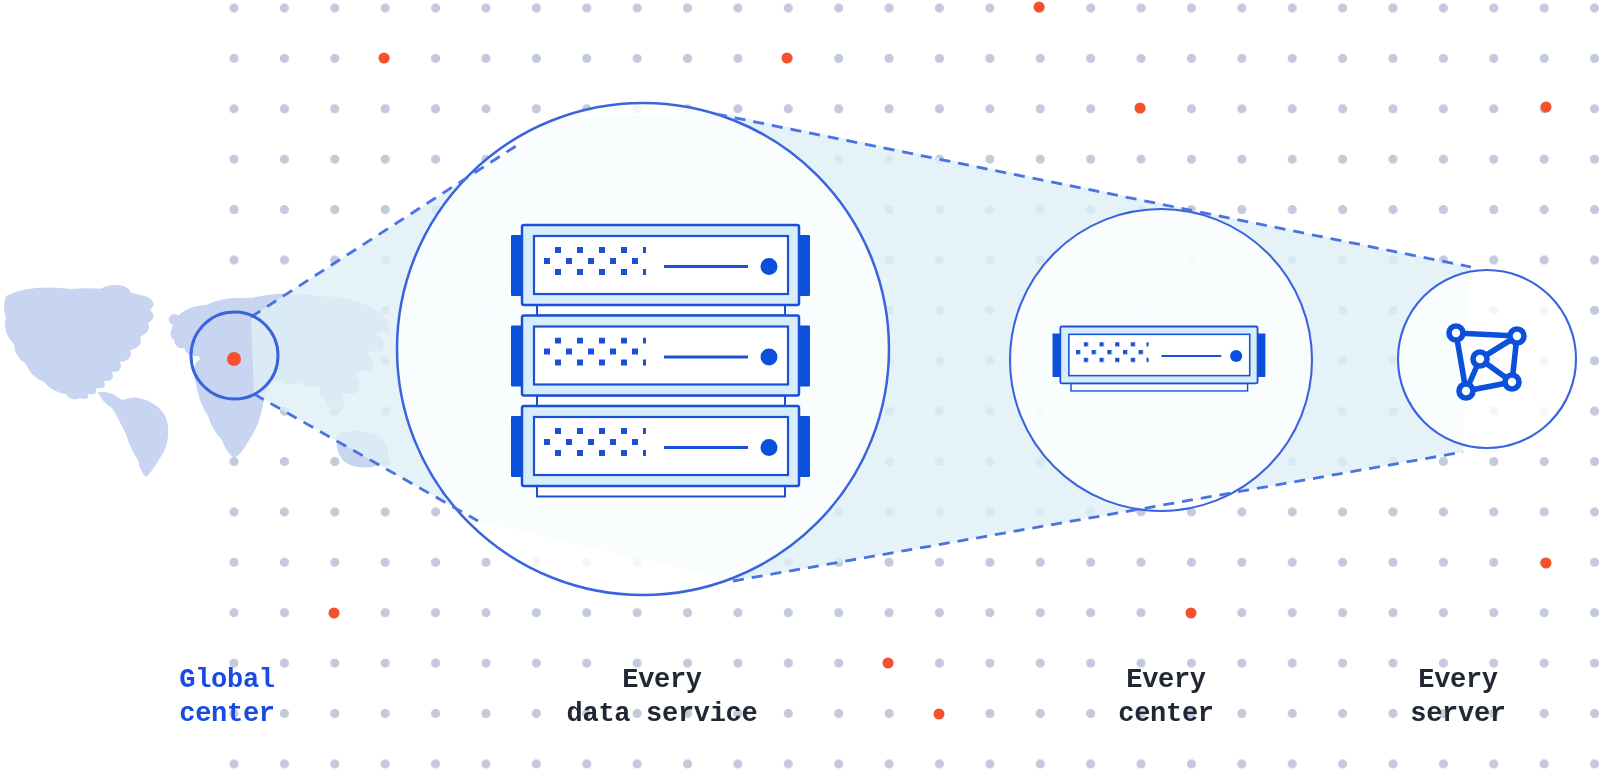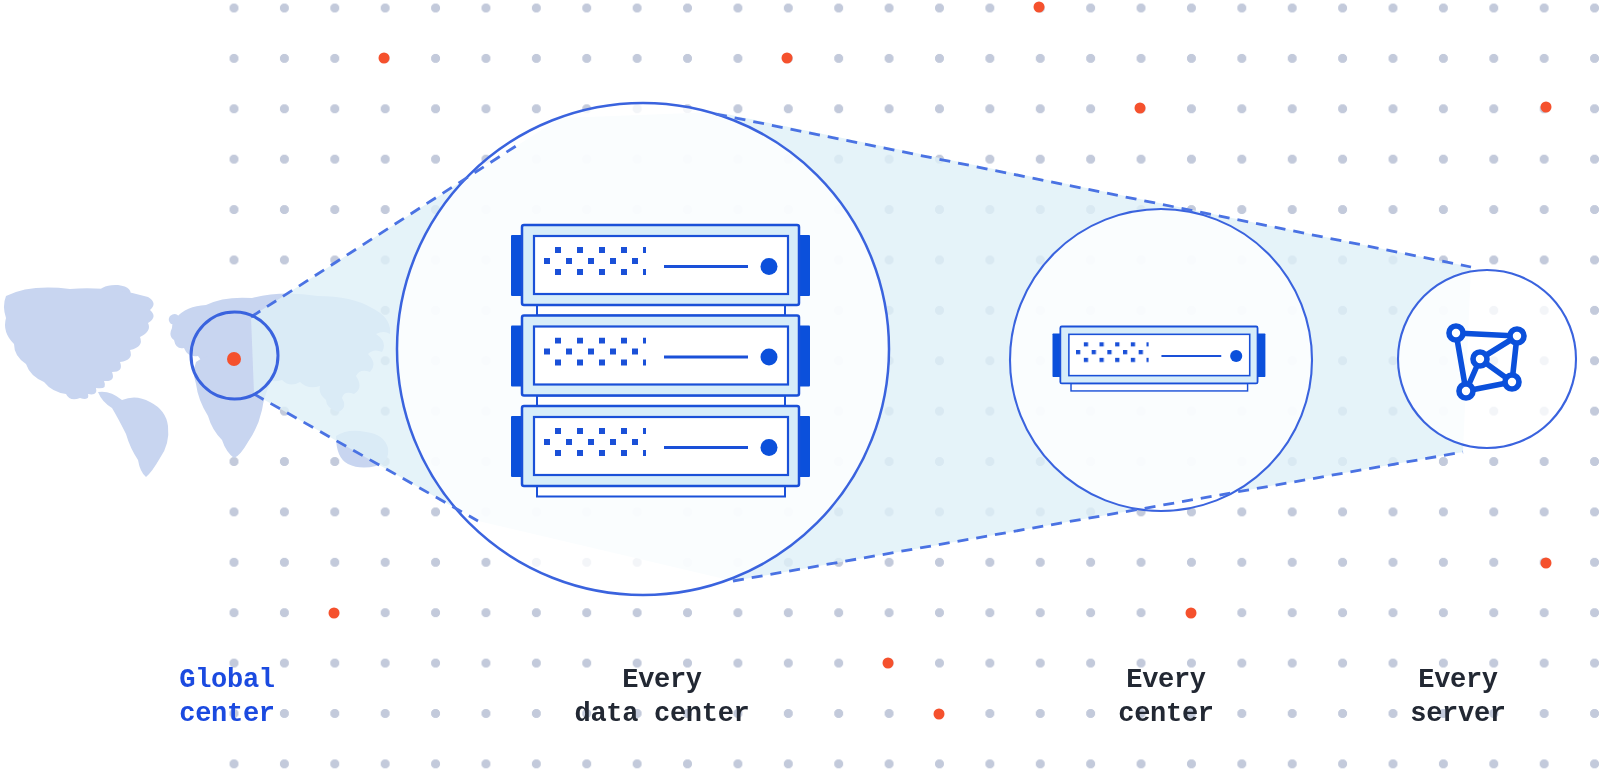--- a/index.html
+++ b/index.html
@@ -117,21 +117,21 @@
       <circle class="mesh-n" cx="1466" cy="391" r="7"></circle>
     </g>
   </svg>
 
   <div class="label blue" style="left:227px;top:663px">
     <div>Global</div>
     <div>center</div>
   </div>
   <div class="label" style="left:662px;top:663px">
     <div>Every</div>
-    <div>data center</div>
+    <div>data service</div>
   </div>
   <div class="label" style="left:1166px;top:663px">
     <div>Every</div>
     <div>center</div>
   </div>
   <div class="label" style="left:1458px;top:663px">
     <div>Every</div>
     <div>server</div>
   </div>
 

